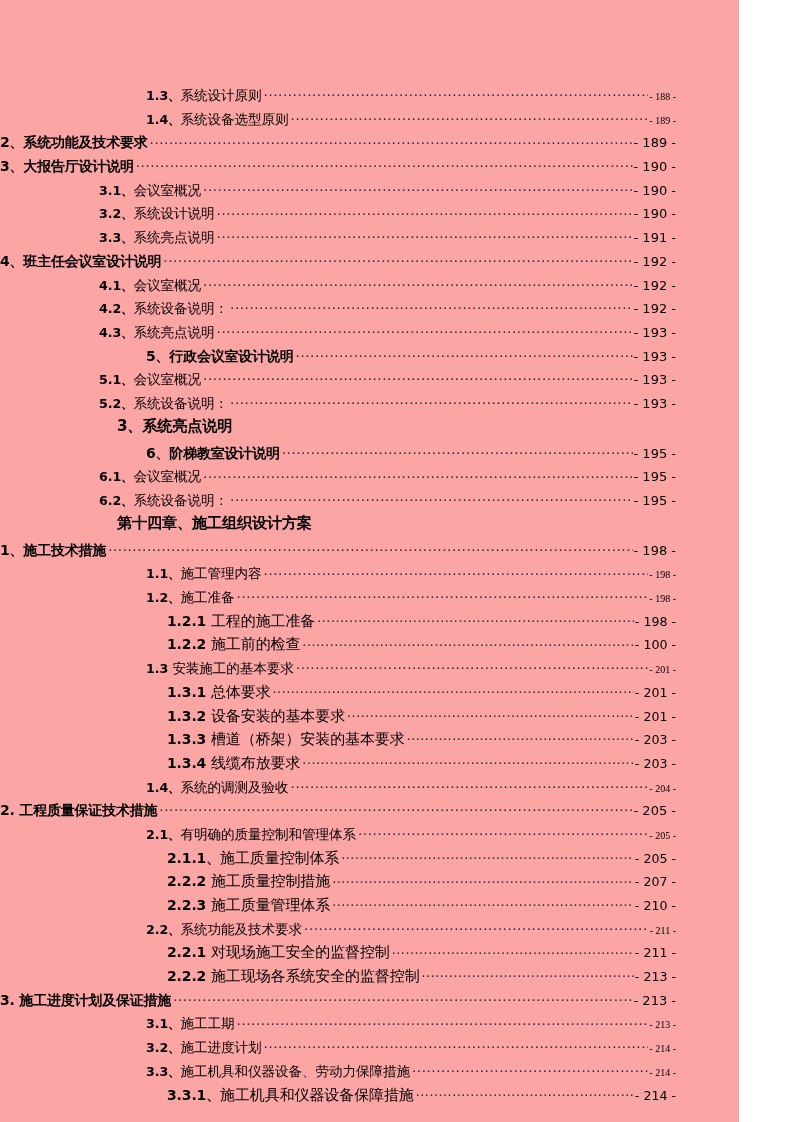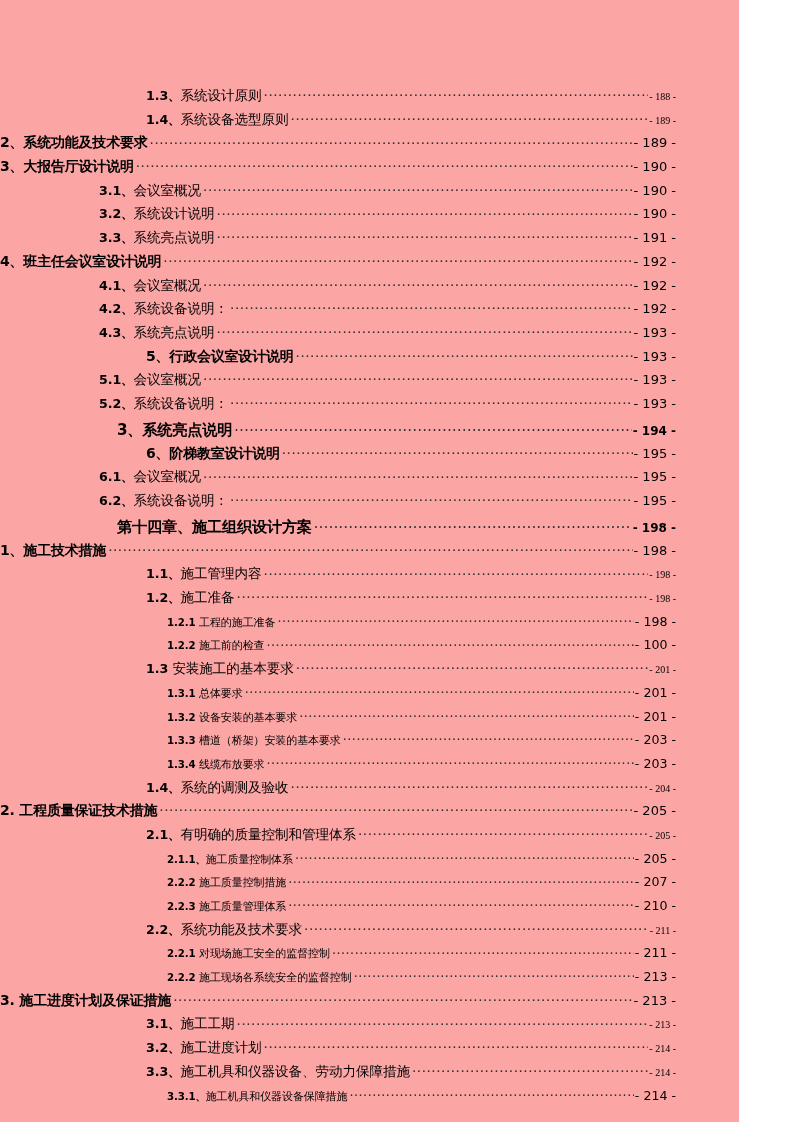--- a/index.html
+++ b/index.html
@@ -61,20 +61,21 @@
     text-align: right;
     padding-left: 1px;
     padding-right: 0px;
   }
 
   
   .lvl1 {
     padding-left: 117px;
     padding-right: 117px;
     height: 26px;
+    flex-direction: column;
   }
   .lvl1 .e-label {
     font-family: "DejaVu Sans", "Liberation Sans", sans-serif;
     font-weight: bold;
     font-size: 15.2px;
     letter-spacing: -0.2px;
   }
   .lvl1 .e-page {
     font-family: "DejaVu Sans", "Liberation Sans", sans-serif;
     font-weight: bold;
@@ -144,21 +145,21 @@
     font-size: 13px;
   }
 
   
   .lvl4 {
     padding-left: 167px;
     padding-right: 117px;
   }
   .lvl4 .e-label {
     font-family: "DejaVu Serif", "Liberation Serif", serif;
-    font-size: 11px;
+    font-size: 15px;
     letter-spacing: -0.1px;
     text-align: right;
   }
   .lvl4 .e-page {
     font-family: "DejaVu Sans", "Liberation Sans", sans-serif;
     font-size: 12.6px;
   }
   .lvl4 .e-dots::before { font-size: 12.6px; }
 
   .num {

